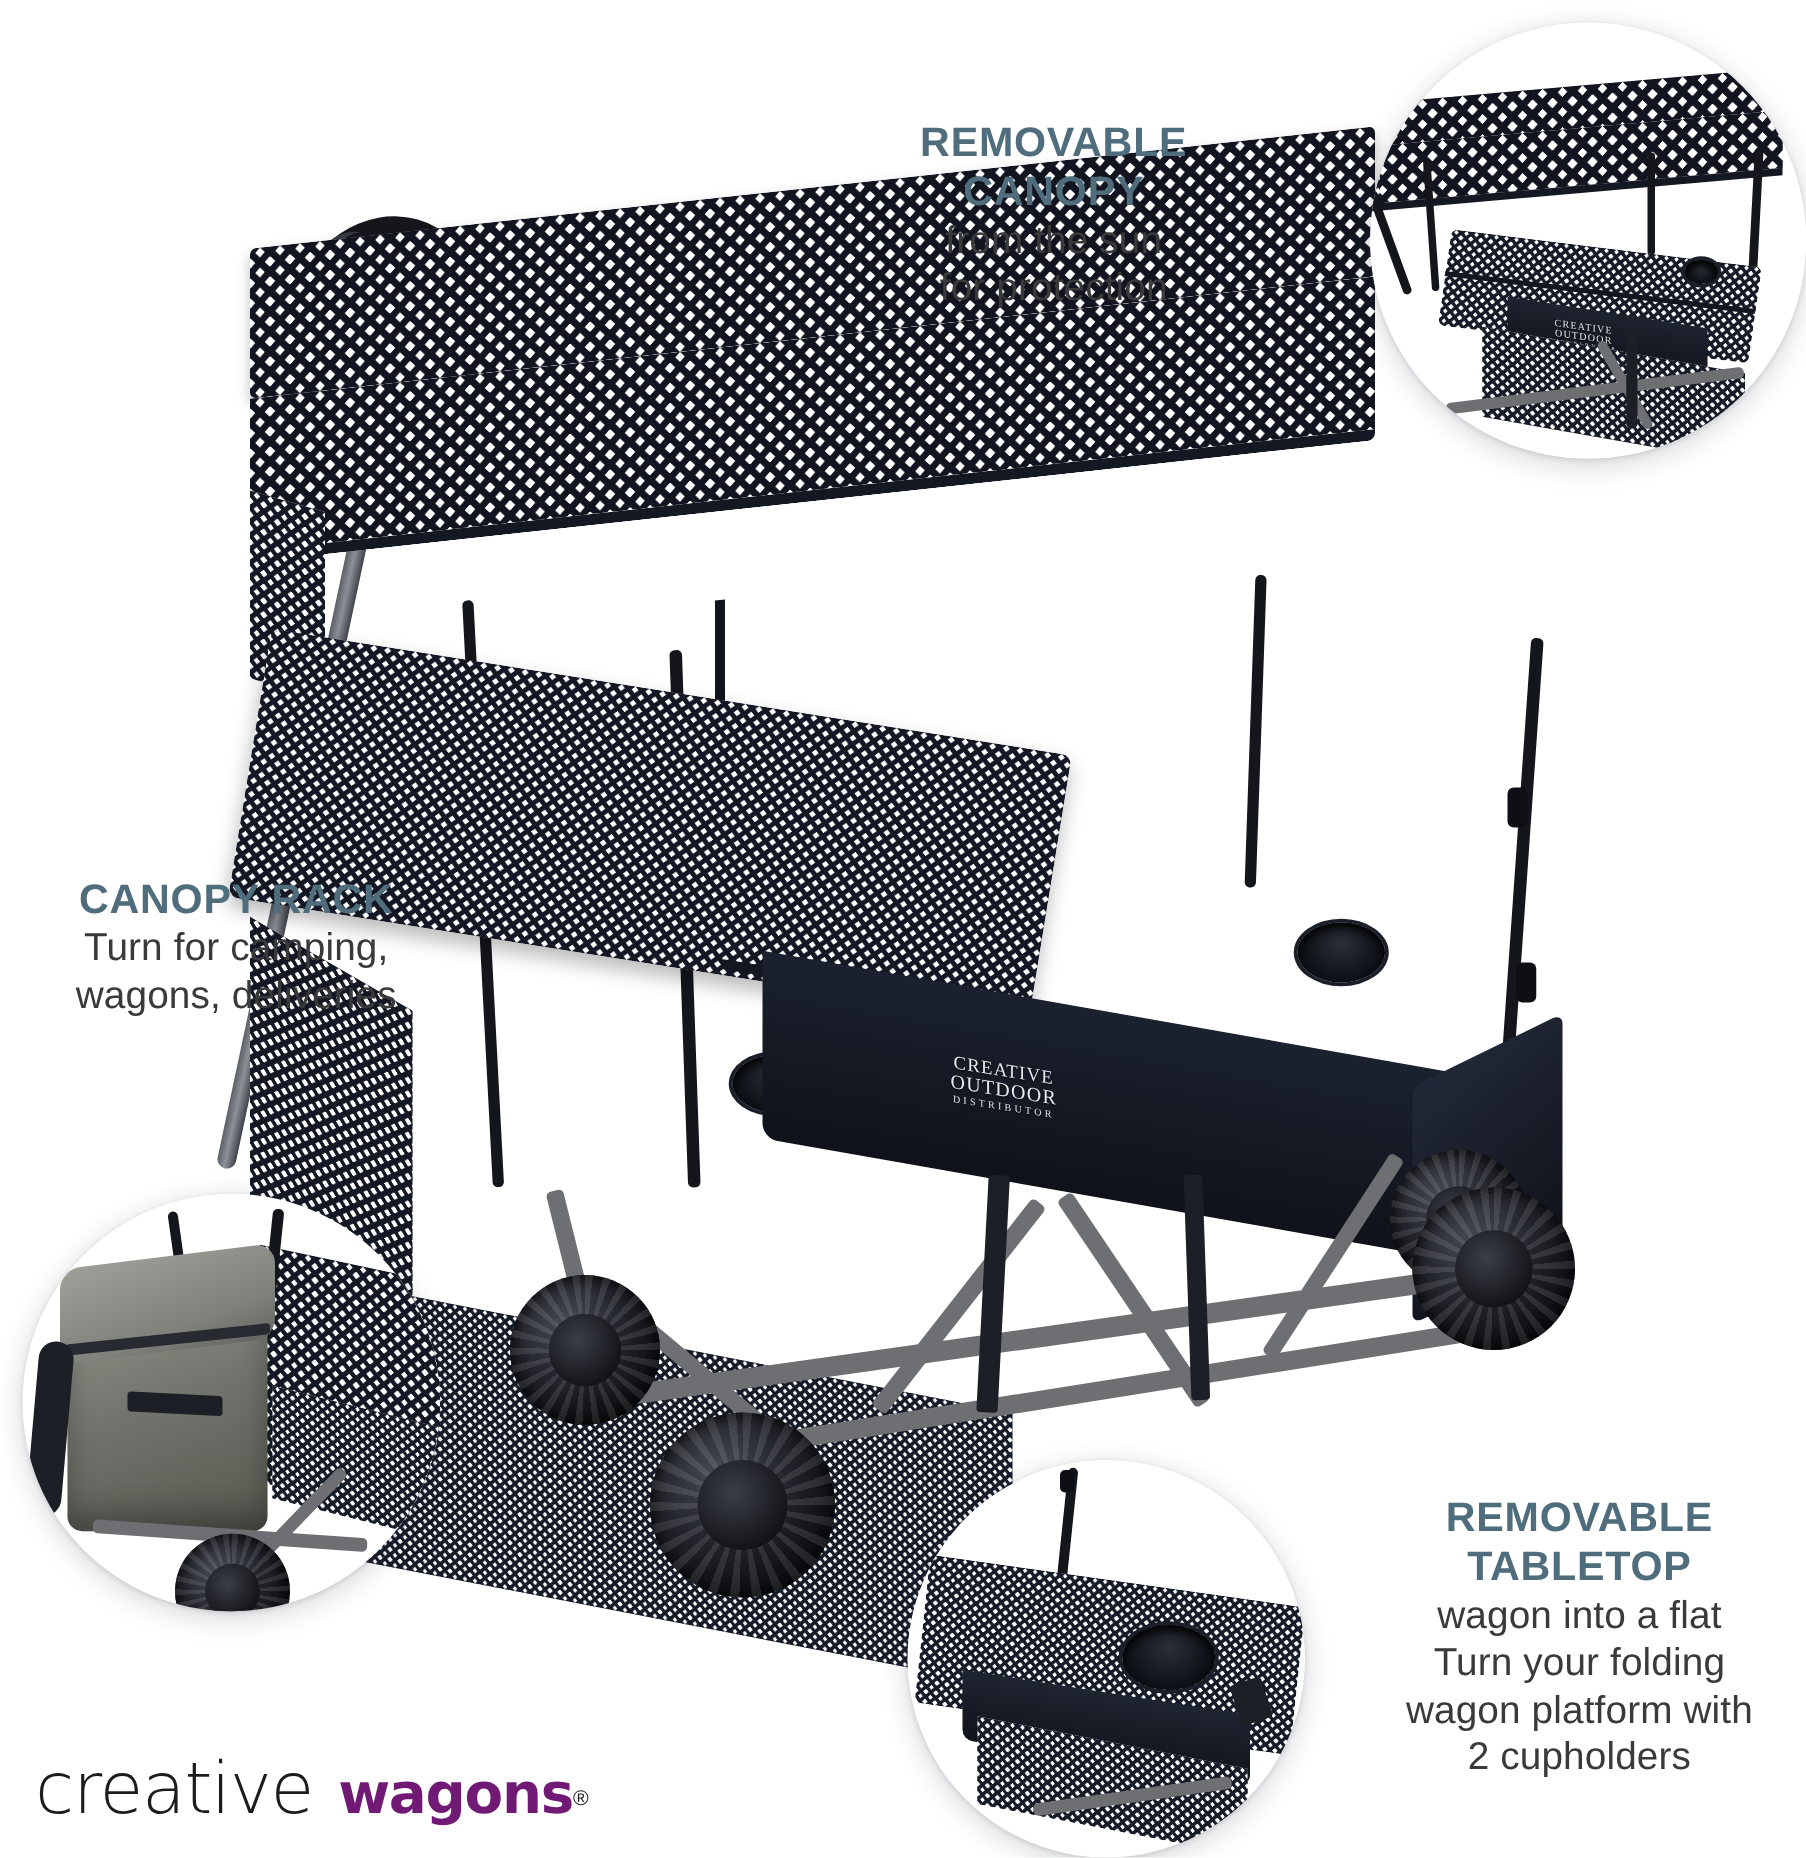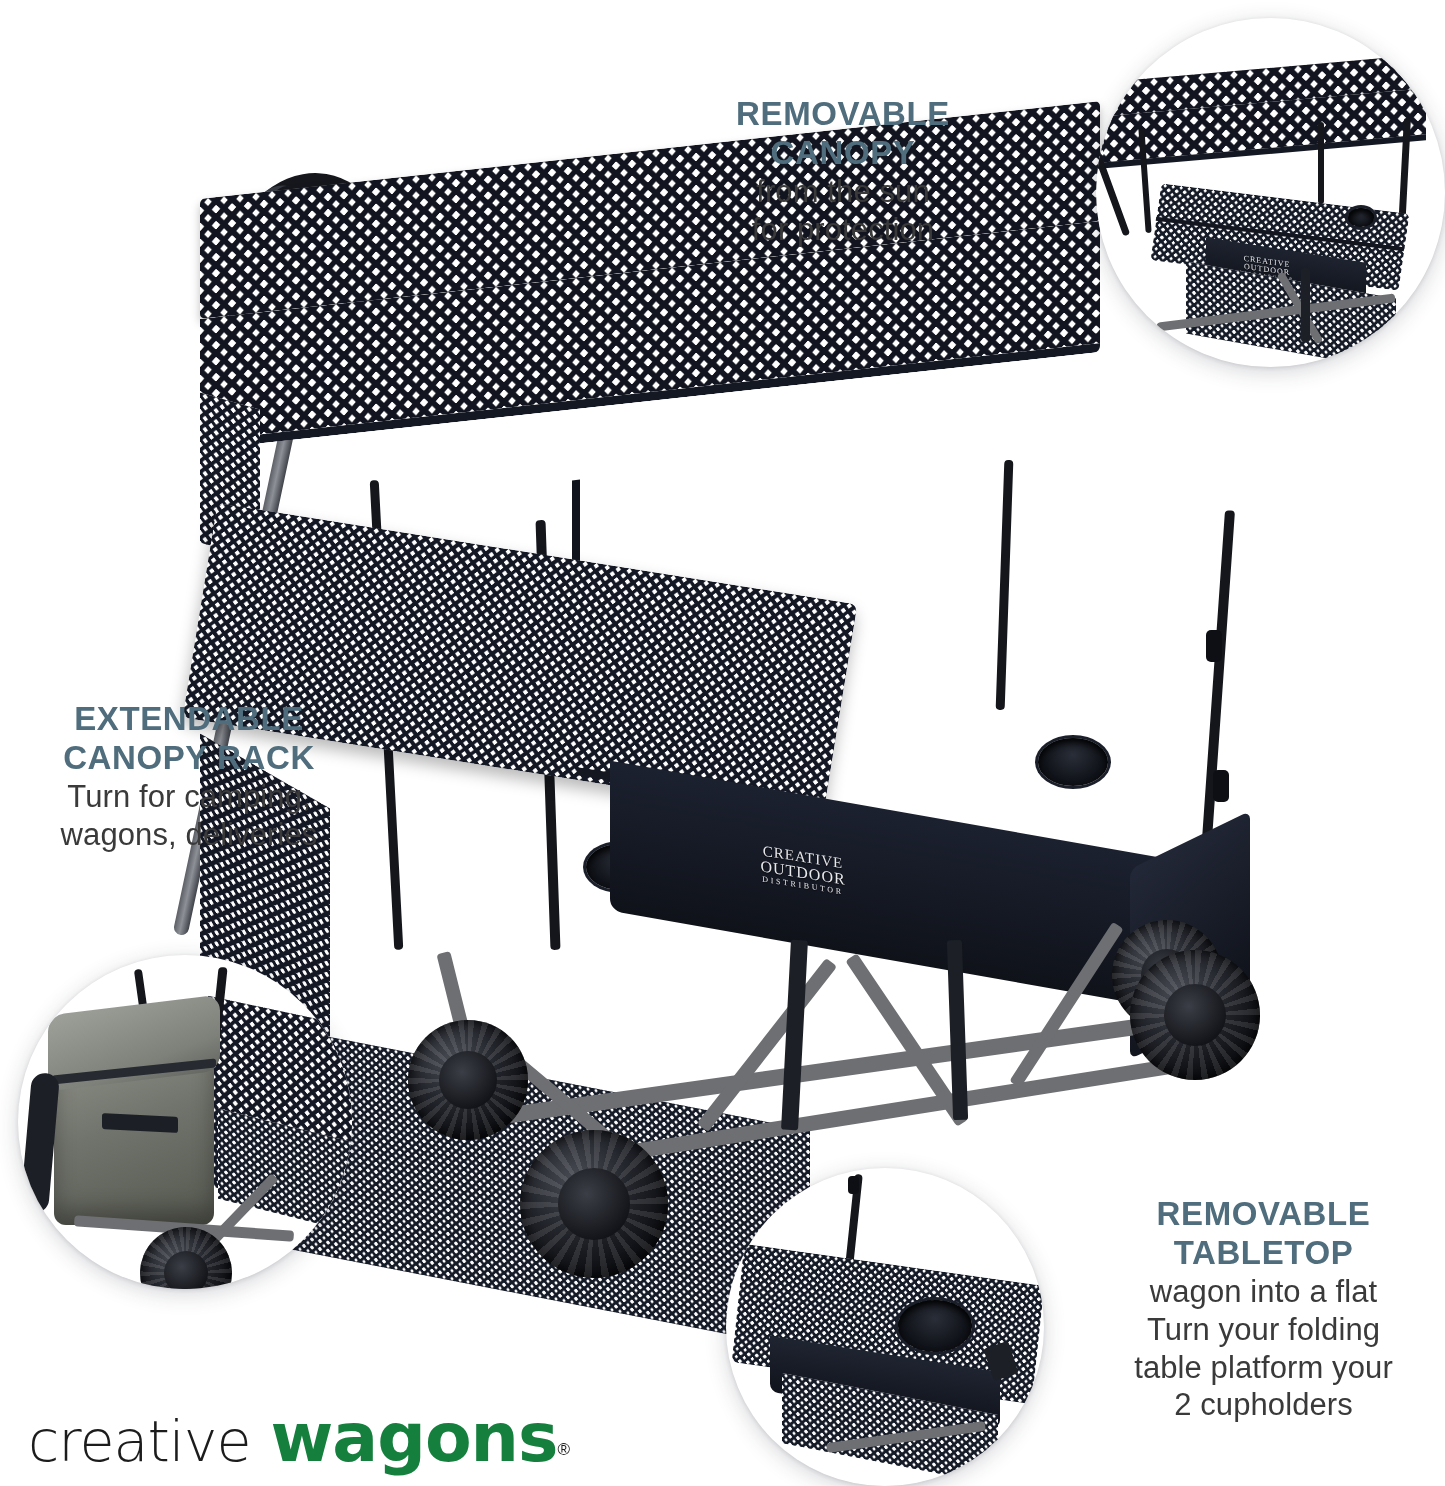--- a/index.html
+++ b/index.html
@@ -33,21 +33,21 @@
   #callout-tabletop{left:1082px;top:1195px;width:363px;}
 
   
   #brand{position:absolute;left:28px;top:1398px;white-space:nowrap;}
   #brand .lite{
     font-family:"DejaVu Sans",sans-serif;
     font-weight:300;font-size:57px;color:#1c1c1c;letter-spacing:-1px;
   }
   #brand .bold{
     font-family:"DejaVu Sans",sans-serif;
-    font-weight:bold;font-size:68px;color:#15803d;letter-spacing:-1px;
+    font-weight:bold;font-size:45px;color:#701a75;letter-spacing:-1px;
   }
   #brand .reg{font-size:17px;color:#1c1c1c;vertical-align:super;}
 
   
   .chev{
     background-color:#ffffff;
     background-image:
       linear-gradient(135deg,#12151f 25%,transparent 25%,transparent 50%,#12151f 50%,#12151f 75%,transparent 75%),
       linear-gradient(45deg,#12151f 25%,transparent 25%,transparent 50%,#12151f 50%,#12151f 75%,transparent 75%);
     background-size:16px 16px;
@@ -202,32 +202,31 @@
   </div>
 
   <div class="callout" id="callout-canopy">
     <div class="hd">REMOVABLE</div>
     <div class="hd">CANOPY</div>
     <div class="bd">from the sun</div>
     <div class="bd">for protection</div>
   </div>
 
   <div class="callout" id="callout-cargo">
-    <div class="hd">EXTENDABLE</div>
     <div class="hd">CANOPY RACK</div>
     <div class="bd">Turn for camping,</div>
     <div class="bd">wagons, deliveries</div>
   </div>
 
   <div class="callout" id="callout-tabletop">
     <div class="hd">REMOVABLE</div>
     <div class="hd">TABLETOP</div>
     <div class="bd">wagon into a flat</div>
     <div class="bd">Turn your folding</div>
-    <div class="bd">table platform your</div>
+    <div class="bd">wagon platform with</div>
     <div class="bd">2 cupholders</div>
   </div>
 
   <div class="circle" id="circle-canopy">
     <div class="inner">
       <div class="chev" style="position:absolute;left:-30px;top:52px;width:360px;height:52px;transform:skewY(-5deg);"></div>
       <div class="chev" style="position:absolute;left:-30px;top:86px;width:360px;height:46px;transform:skewY(-5deg);border-bottom:6px solid #141822;"></div>
       <div class="chev-fine" style="position:absolute;left:-32px;top:60px;width:40px;height:80px;transform:skewY(18deg);"></div>
       <div class="pole" style="left:46px;top:110px;width:6px;height:105px;transform:rotate(-4deg);"></div>
       <div class="pole" style="left:222px;top:104px;width:6px;height:82px;"></div>

